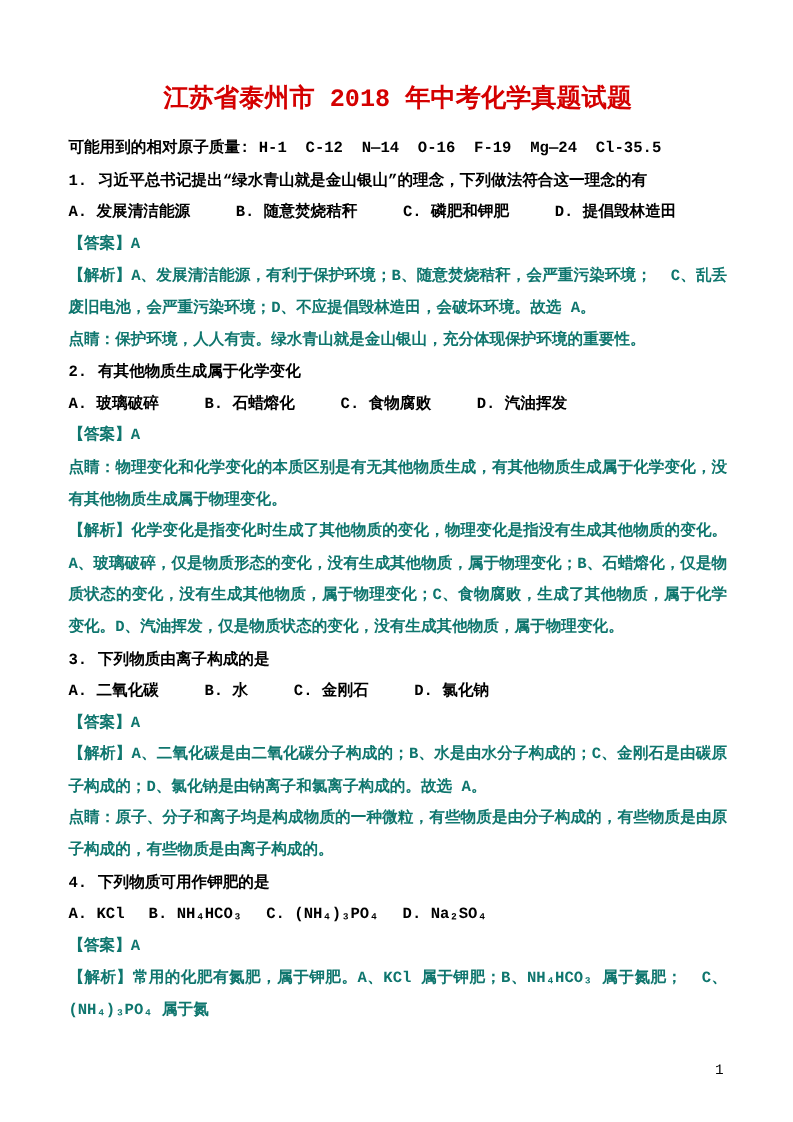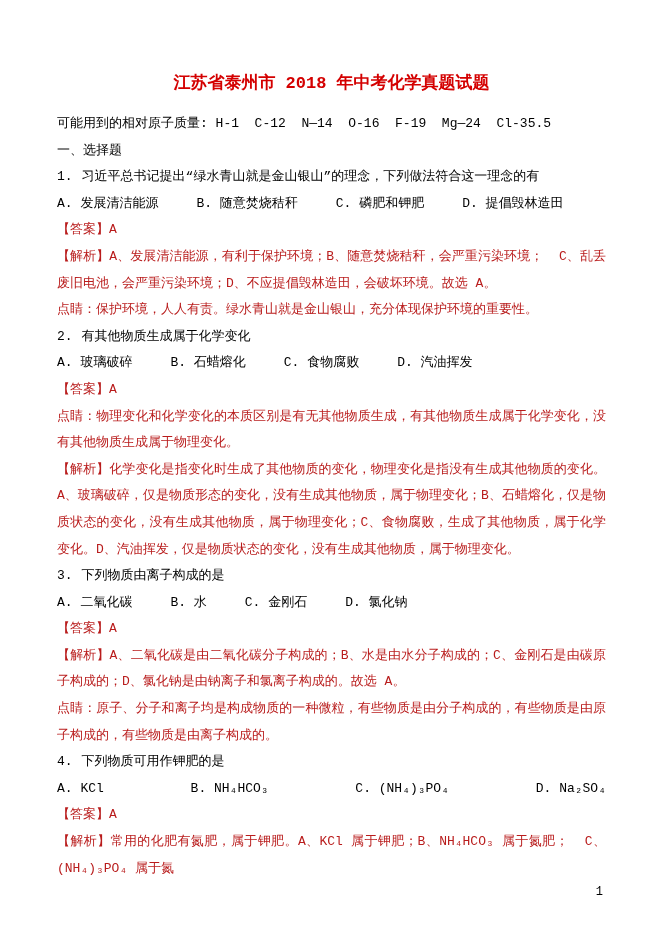--- a/index.html
+++ b/index.html
@@ -15,61 +15,61 @@
   }
   .content {
     position: absolute;
     left: 57px;
     top: 72px;
     width: 549px;
   }
   .doc-title {
     margin: 0 0 15px 0;
     text-align: center;
-    font-size: 17px;
+    font-size: 21px;
     font-weight: bold;
     color: #d40000;
     line-height: 24px;
     white-space: pre-wrap;
   }
   p {
     margin: 0;
     font-size: 13px;
     line-height: 26.6px;
     text-align: justify;
     white-space: pre-wrap;
+    font-weight: bold;
   }
-  .red { color: #b91c1c; }
+  .red { color: #0f766e; }
   .qnum { margin-right: 9px; }
   .options {
     display: flex;
     gap: 38px;
     white-space: pre;
   }
-  .options-narrow { gap: 34px; justify-content: space-between; }
+  .options-narrow { gap: 20px; }
   .page-number {
     position: absolute;
     right: 58px;
     top: 884px;
     font-size: 12px;
     line-height: 16px;
     color: #000000;
   }
 </style>
 </head>
 <body>
 
 <div class="page">
   <div class="content">
 
     <h1 class="doc-title">江苏省泰州市 2018 年中考化学真题试题</h1>
 
     <p>可能用到的相对原子质量: H-1  C-12  N—14  O-16  F-19  Mg—24  Cl-35.5</p>
 
-    <p>一、选择题</p>
 
     <section>
       <p class="stem"><span class="qnum">1.</span><span>习近平总书记提出“绿水青山就是金山银山”的理念，下列做法符合这一理念的有</span></p>
       <p class="options">
         <span>A. 发展清洁能源</span>
         <span>B. 随意焚烧秸秆</span>
         <span>C. 磷肥和钾肥</span>
         <span>D. 提倡毁林造田</span>
       </p>
       <p class="red"><span>【答案】</span><span>A</span></p>

